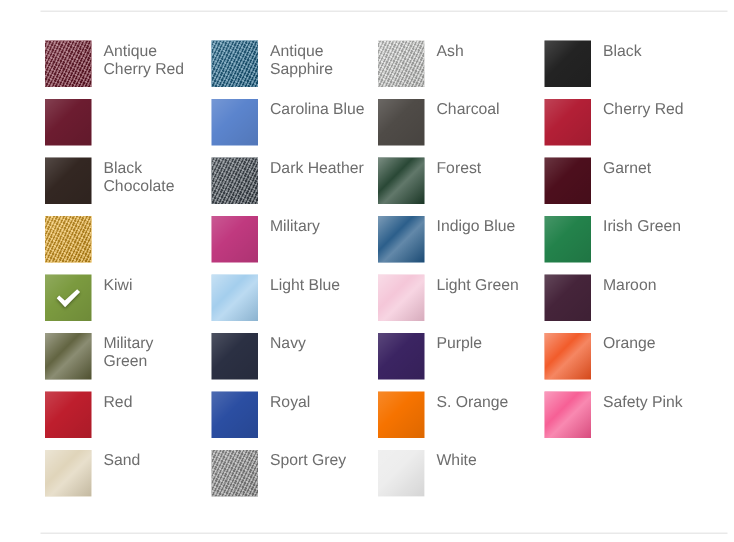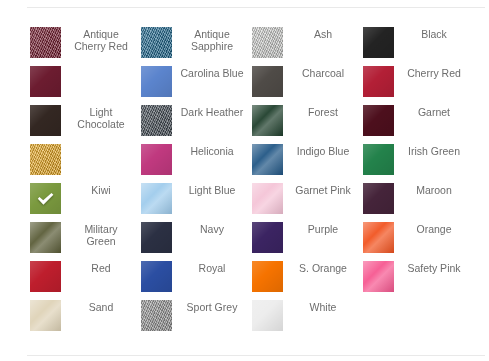--- a/index.html
+++ b/index.html
@@ -11,21 +11,20 @@
     height: 361px;
     background: #ffffff;
     font-family: "Liberation Sans", sans-serif;
     overflow: hidden;
   }
   #color-picker-panel {
     position: relative;
     width: 425px;
     height: 361px;
     box-sizing: border-box;
-    text-align: center;
   }
   .divider {
     position: absolute;
     left: 27px;
     width: 458px;
     height: 1px;
     background: #e9e9e9;
   }
   #divider-top { top: 7px; }
   #divider-bottom { top: 355px; }
@@ -144,21 +143,21 @@
       <div class="swatch-option">
         <div class="swatch-chip" style="background: rgb(179, 31, 54);">
           <span class="tex"></span>
         </div>
         <span class="swatch-label">Cherry Red</span>
       </div>
       <div class="swatch-option">
         <div class="swatch-chip" style="background: rgb(51, 39, 34);">
           <span class="tex"></span>
         </div>
-        <span class="swatch-label">Light Chocolate</span>
+        <span class="swatch-label">Black Chocolate</span>
       </div>
       <div class="swatch-option">
         <div class="swatch-chip heathered" style="background: rgb(67, 76, 85);">
           <span class="tex"></span>
         </div>
         <span class="swatch-label">Dark Heather</span>
       </div>
       <div class="swatch-option">
         <div class="swatch-chip glossy" style="background: rgb(29, 61, 42);">
           <span class="tex"></span>
@@ -173,21 +172,21 @@
       </div>
       <div class="swatch-option">
         <div class="swatch-chip heathered" style="background: rgb(242, 174, 31);">
           <span class="tex"></span>
         </div>
       </div>
       <div class="swatch-option">
         <div class="swatch-chip" style="background: rgb(192, 57, 127);">
           <span class="tex"></span>
         </div>
-        <span class="swatch-label">Heliconia</span>
+        <span class="swatch-label">Military</span>
       </div>
       <div class="swatch-option">
         <div class="swatch-chip glossy" style="background: rgb(31, 85, 132);">
           <span class="tex"></span>
         </div>
         <span class="swatch-label">Indigo Blue</span>
       </div>
       <div class="swatch-option">
         <div class="swatch-chip" style="background: rgb(35, 130, 75);">
           <span class="tex"></span>
@@ -208,21 +207,21 @@
       <div class="swatch-option">
         <div class="swatch-chip glossy" style="background: rgb(158, 203, 236);">
           <span class="tex"></span>
         </div>
         <span class="swatch-label">Light Blue</span>
       </div>
       <div class="swatch-option">
         <div class="swatch-chip glossy" style="background: rgb(244, 195, 214);">
           <span class="tex"></span>
         </div>
-        <span class="swatch-label">Garnet Pink</span>
+        <span class="swatch-label">Light Green</span>
       </div>
       <div class="swatch-option">
         <div class="swatch-chip" style="background: rgb(69, 36, 58);">
           <span class="tex"></span>
         </div>
         <span class="swatch-label">Maroon</span>
       </div>
       <div class="swatch-option">
         <div class="swatch-chip glossy" style="background: rgb(89, 91, 54);">
           <span class="tex"></span>

